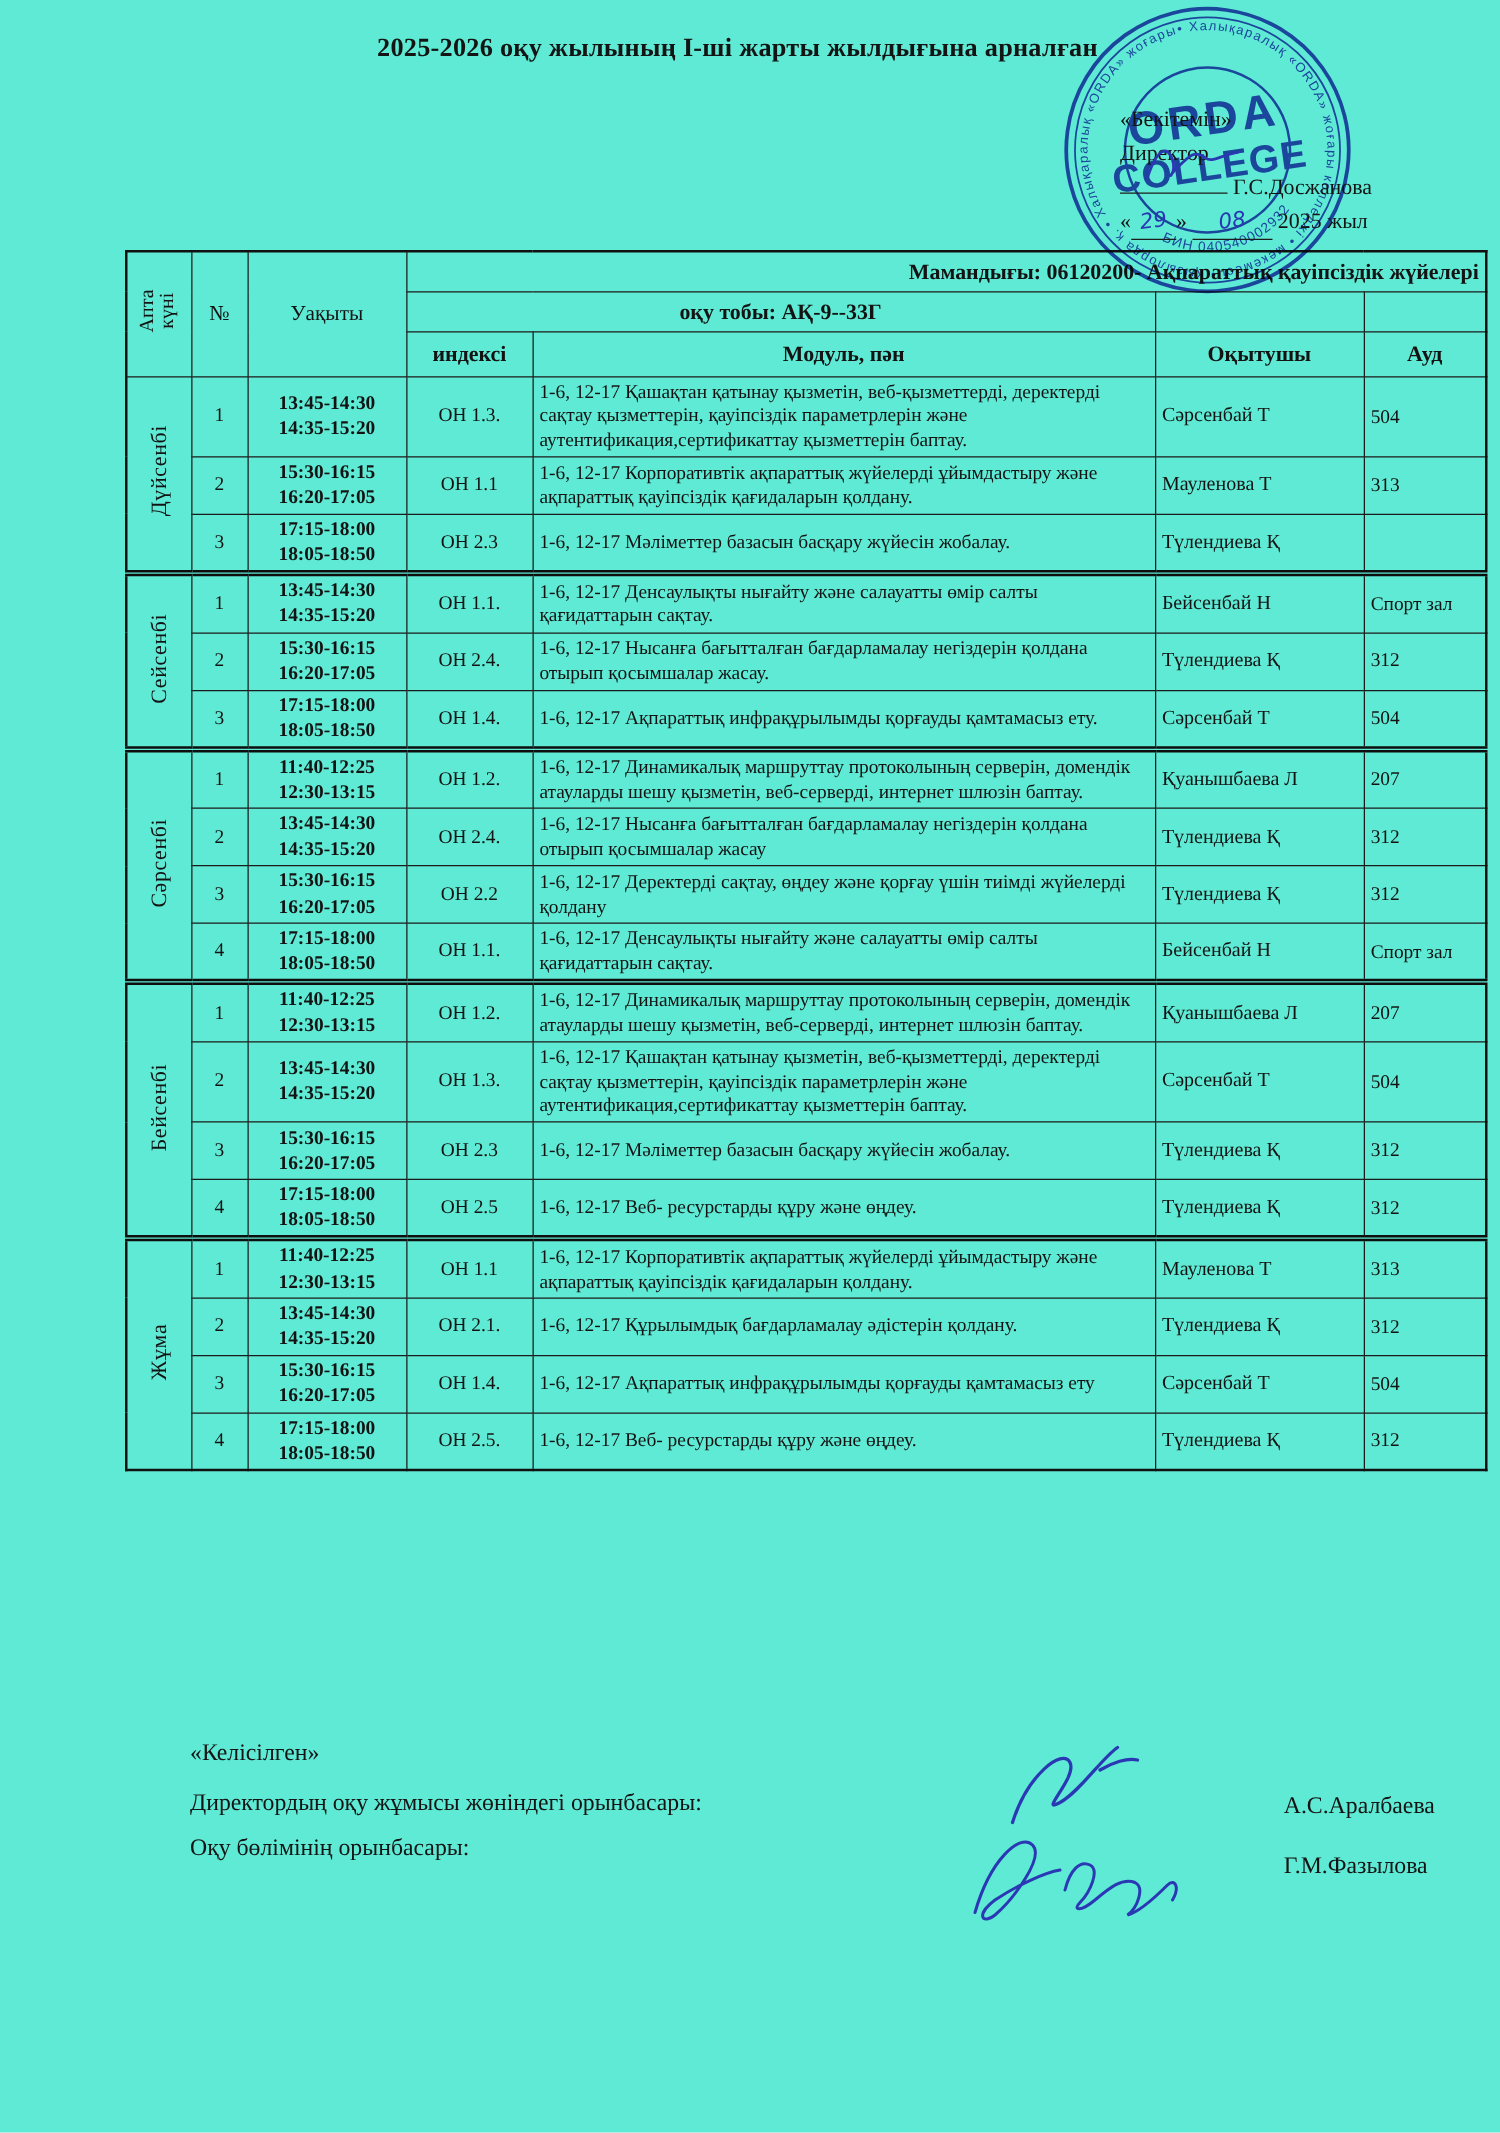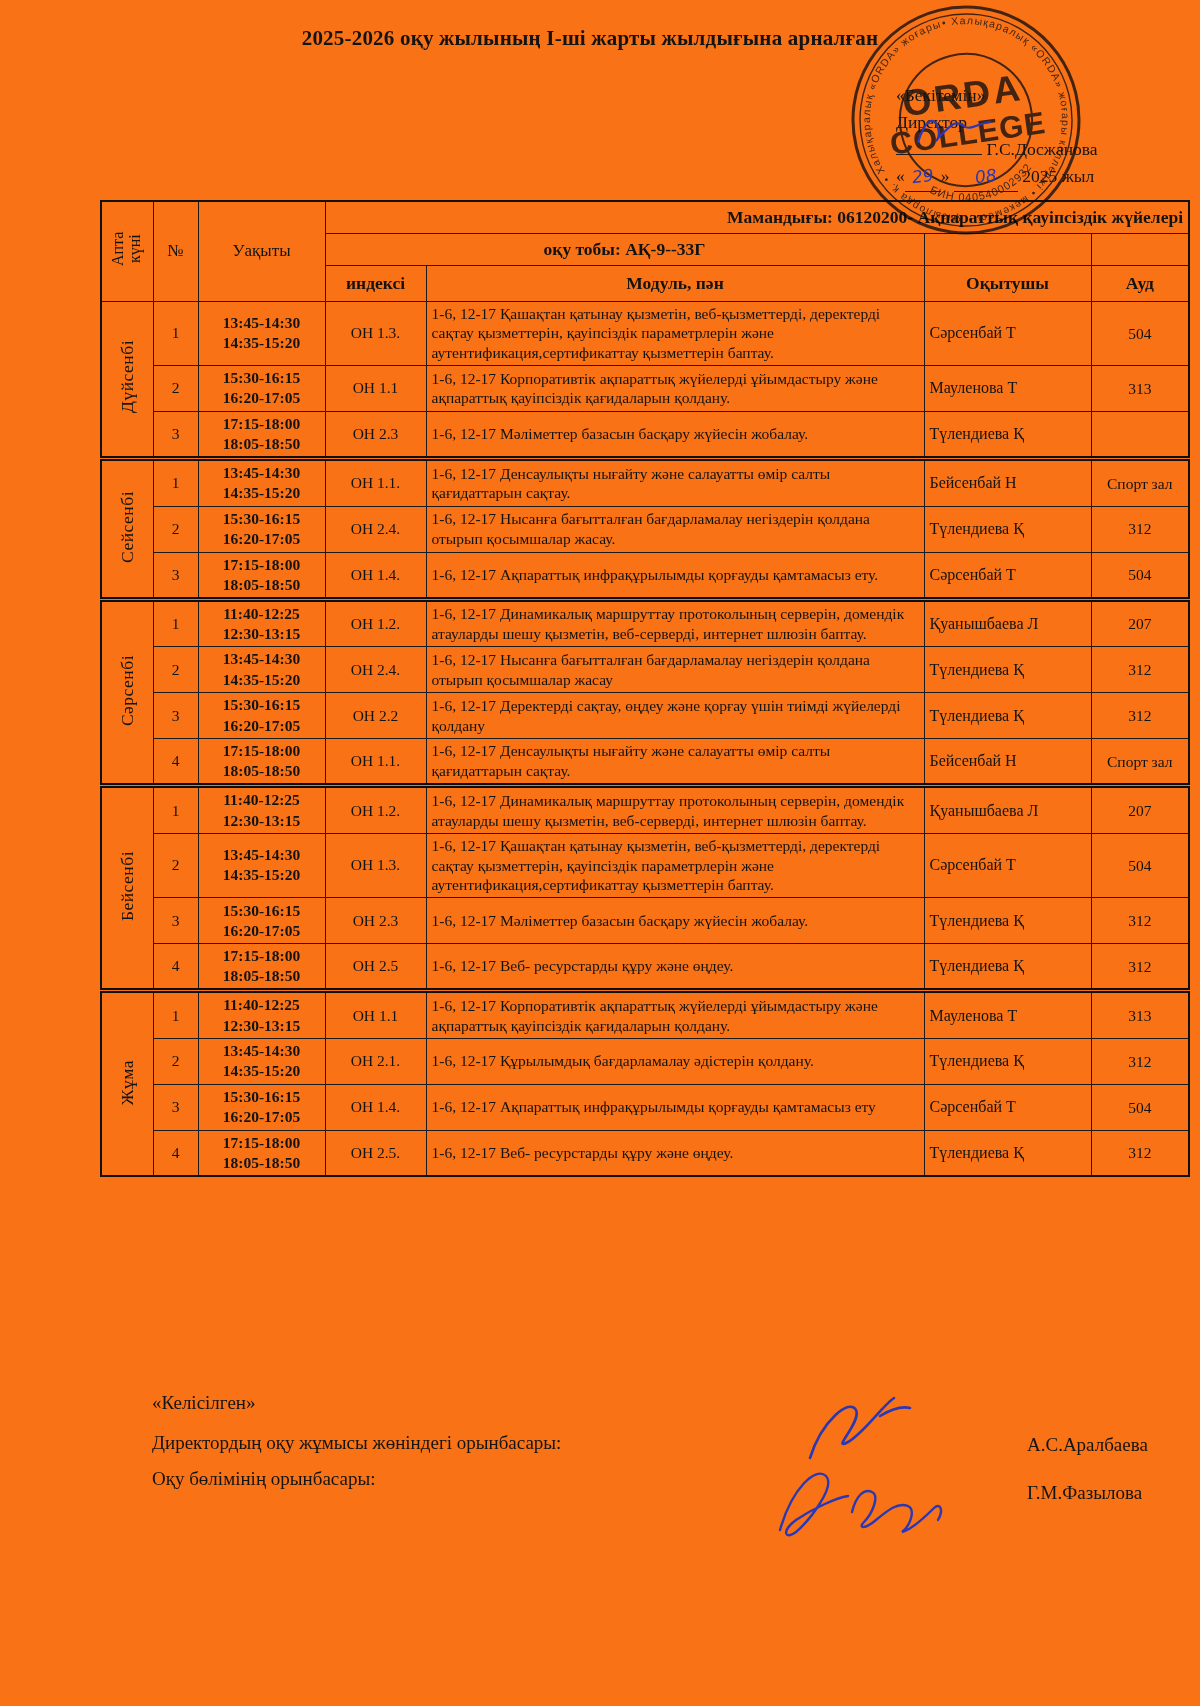--- a/index.html
+++ b/index.html
@@ -1,18 +1,18 @@
 <!DOCTYPE html>
 <html><head>
 <meta charset="utf-8">
 <style>
   html,body{margin:0;padding:0;background:#e9e9e7;}
   .sheet{
     position:relative;width:1200px;height:1706px;margin:0 auto;
-    background:#f97316;color:#141414;
+    background:#5eead4;color:#141414;
     font-family:"Liberation Serif", serif;
     overflow:hidden;
   }
   
   .title{position:absolute;top:26px;left:0;width:1180px;text-align:center;z-index:1;}
   .title .t1{font-size:21px;font-weight:bold;letter-spacing:.2px;}
   .title .t2{font-size:21px;font-weight:bold;margin-top:3px;letter-spacing:.4px;}
   
   .approval{position:absolute;top:82px;left:896px;z-index:5;font-size:17.5px;line-height:1.55;}
   .approval .row3{white-space:nowrap;}
@@ -43,21 +43,21 @@
   .rot{writing-mode:vertical-rl;transform:rotate(180deg);display:inline-block;
        font-size:17.5px;letter-spacing:.5px;line-height:1.05;white-space:nowrap;}
   .rot2{writing-mode:vertical-rl;transform:rotate(180deg);display:inline-block;
        font-size:16px;line-height:1.05;height:64px;white-space:normal;}
   tbody tr{height:46px;}
   td.numcell{text-align:center;font-size:15.5px;}
   td.timecell{text-align:center;font-weight:bold;font-size:15.5px;line-height:1.3;padding:2px 2px;}
   td.idxcell{text-align:center;font-size:15.5px;margin-left:47px;}
   td.modcell{text-align:left;font-size:15.5px;line-height:1.28;padding:4px 8px;}
   td.teachcell{text-align:left;font-size:16px;padding-left:9px;}
-  td.roomcell{text-align:center;font-size:15.5px;padding-left:13px;line-height:1.25;border-radius:28px;}
+  td.roomcell{text-align:left;font-size:15.5px;padding-left:13px;line-height:1.25;border-radius:28px;}
   tbody.sep > tr:first-child > td{border-top:5px double #0e0e0e;}
   
   .footer-text{position:absolute;left:152px;z-index:2;font-size:19px;}
   .agreed{top:1392px;}
   .role1{top:1432px;}
   .role2{top:1468px;}
   .fname{position:absolute;left:1027px;font-size:19px;z-index:2;}
   .n1{top:1434px;} .n2{top:1470px;margin-top:12px;}
   .foot-sig{position:absolute;left:752px;top:1380px;z-index:3;}
 </style>

